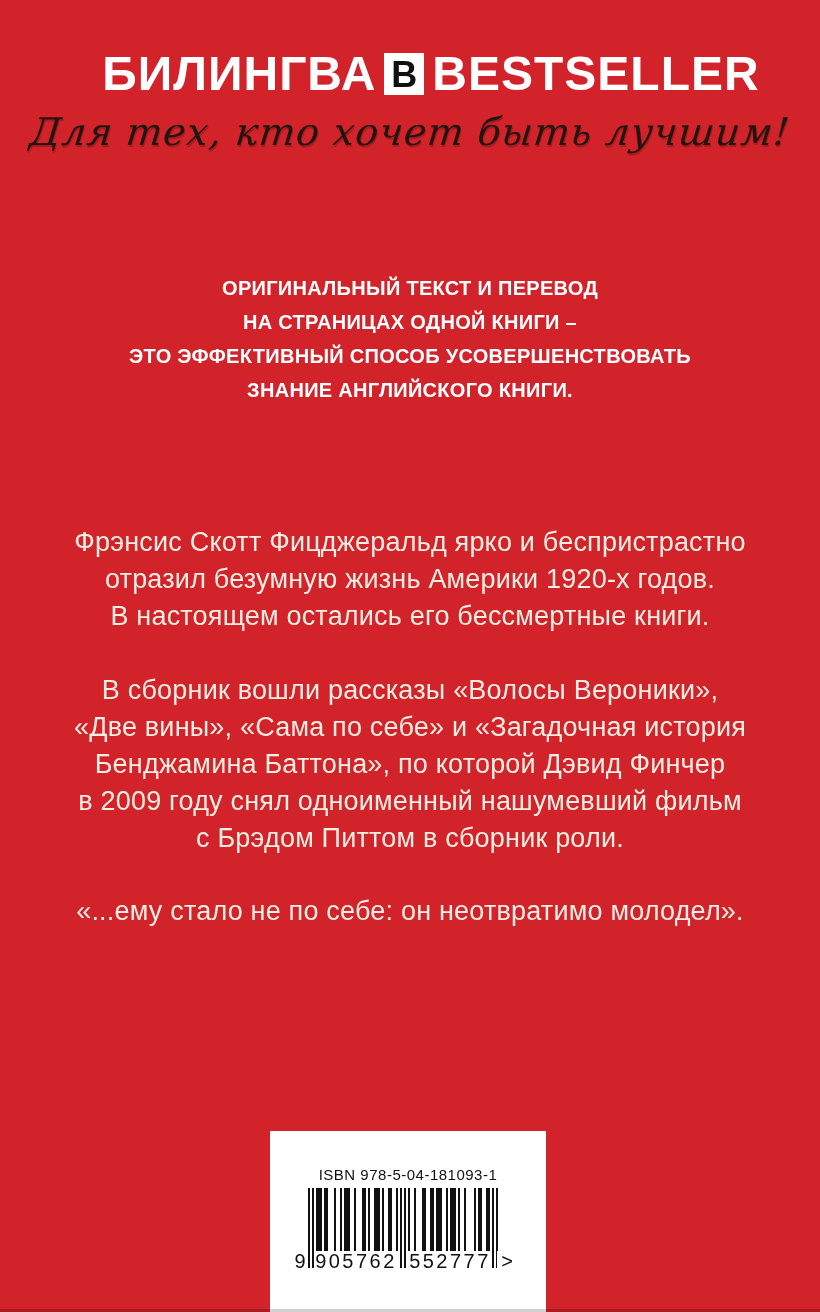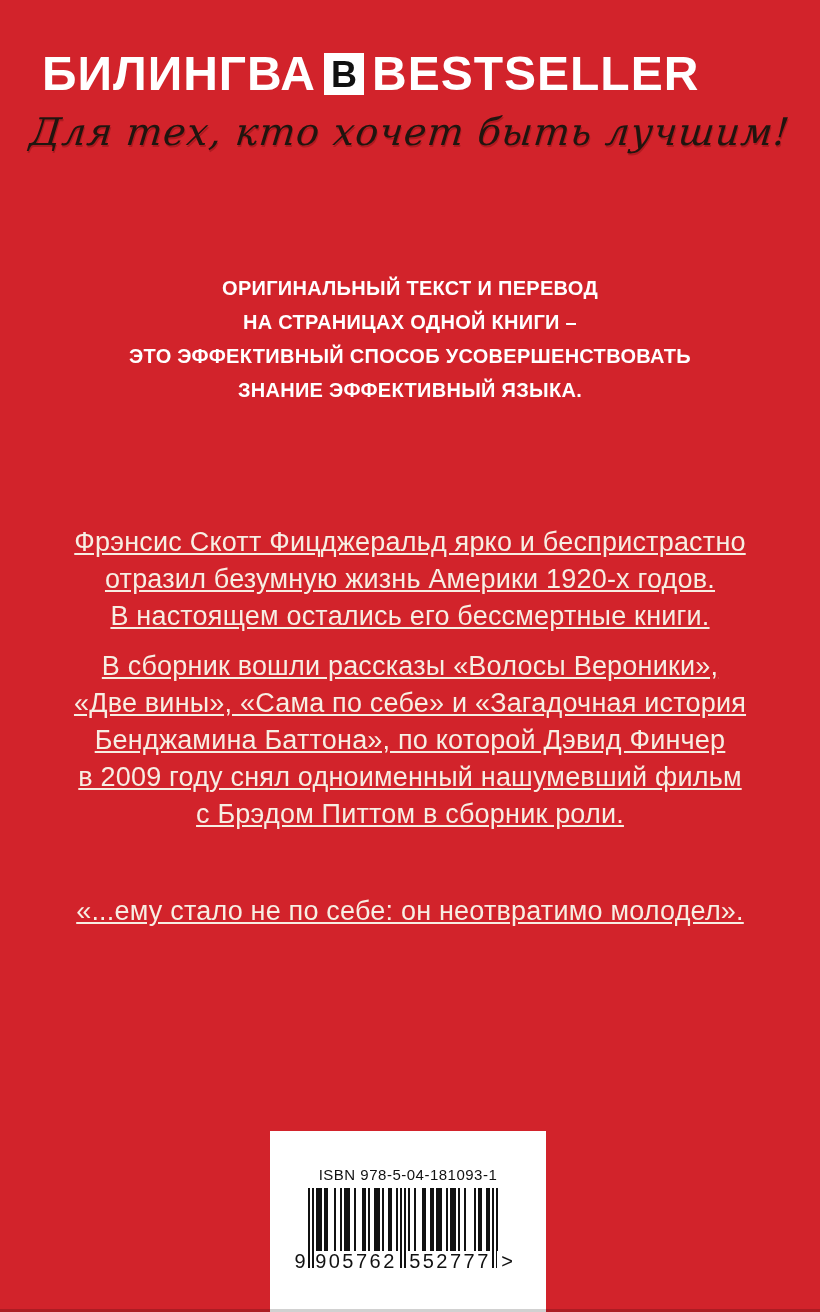--- a/index.html
+++ b/index.html
@@ -14,21 +14,21 @@
   .page::after{
     content:"";
     position:absolute; left:0; right:0; bottom:0; height:3px;
     background:rgba(0,0,0,0.18);
     pointer-events:none;
   }
 
   
   .logo-row{
     position:absolute; top:50px; left:0; right:0;
-    display:flex; justify-content:flex-start; align-items:center; gap:7px;padding-left:42px;
+    display:flex; justify-content:center; align-items:center; gap:7px;padding-left:42px;
   }
   .series-word{
     color: var(--headline-text, #FFFFFF);
     font-size:48px; font-weight:bold; line-height:1; letter-spacing:1px;
     white-space:nowrap;
   }
   .letter-badge{
     width:40px; height:42px; background: var(--barcode-bg, #FFFFFF);
     display:flex; align-items:center; justify-content:center;
     margin:0 1px;
@@ -62,24 +62,23 @@
   }
   .line{ display:block; white-space:nowrap; }
 
   
   .para{
     position:absolute; left:0; right:0;
     text-align:center;
     color: var(--body-text, #F7EEE3);
     font-size:27px; line-height:37px; font-weight:400;
     letter-spacing:0.2px;
-    text-decoration:underline;
   }
   .p1{ top:524px; }
-  .p2{ top:648px; }
+  .p2{ top:672px; }
   .p3{ top:893px; }
 
   
   .isbn-box{
     position:absolute; left:270px; top:1131px; width:276px; height:181px;
     background: var(--barcode-bg, #FFFFFF);
     display:flex; flex-direction:column; align-items:center;
   }
   .isbn-label{
     margin-top:34px;
@@ -114,21 +113,21 @@
       </span>
     <span class="series-word">BESTSELLER</span>
   </div>
 
   <div class="tagline">Для тех, кто хочет быть лучшим!</div>
 
   <div class="headline">
     <span class="line">ОРИГИНАЛЬНЫЙ ТЕКСТ И ПЕРЕВОД</span>
     <span class="line">НА СТРАНИЦАХ ОДНОЙ КНИГИ –</span>
     <span class="line">ЭТО ЭФФЕКТИВНЫЙ СПОСОБ УСОВЕРШЕНСТВОВАТЬ</span>
-    <span class="line">ЗНАНИЕ ЭФФЕКТИВНЫЙ ЯЗЫКА.</span>
+    <span class="line">ЗНАНИЕ АНГЛИЙСКОГО КНИГИ.</span>
   </div>
 
   <div class="para p1">
     <span class="line">Фрэнсис Скотт Фицджеральд ярко и беспристрастно</span>
     <span class="line">отразил безумную жизнь Америки 1920-х годов.</span>
     <span class="line">В настоящем остались его бессмертные книги.</span>
   </div>
 
   <div class="para p2">
     <span class="line">В сборник вошли рассказы «Волосы Вероники»,</span>

